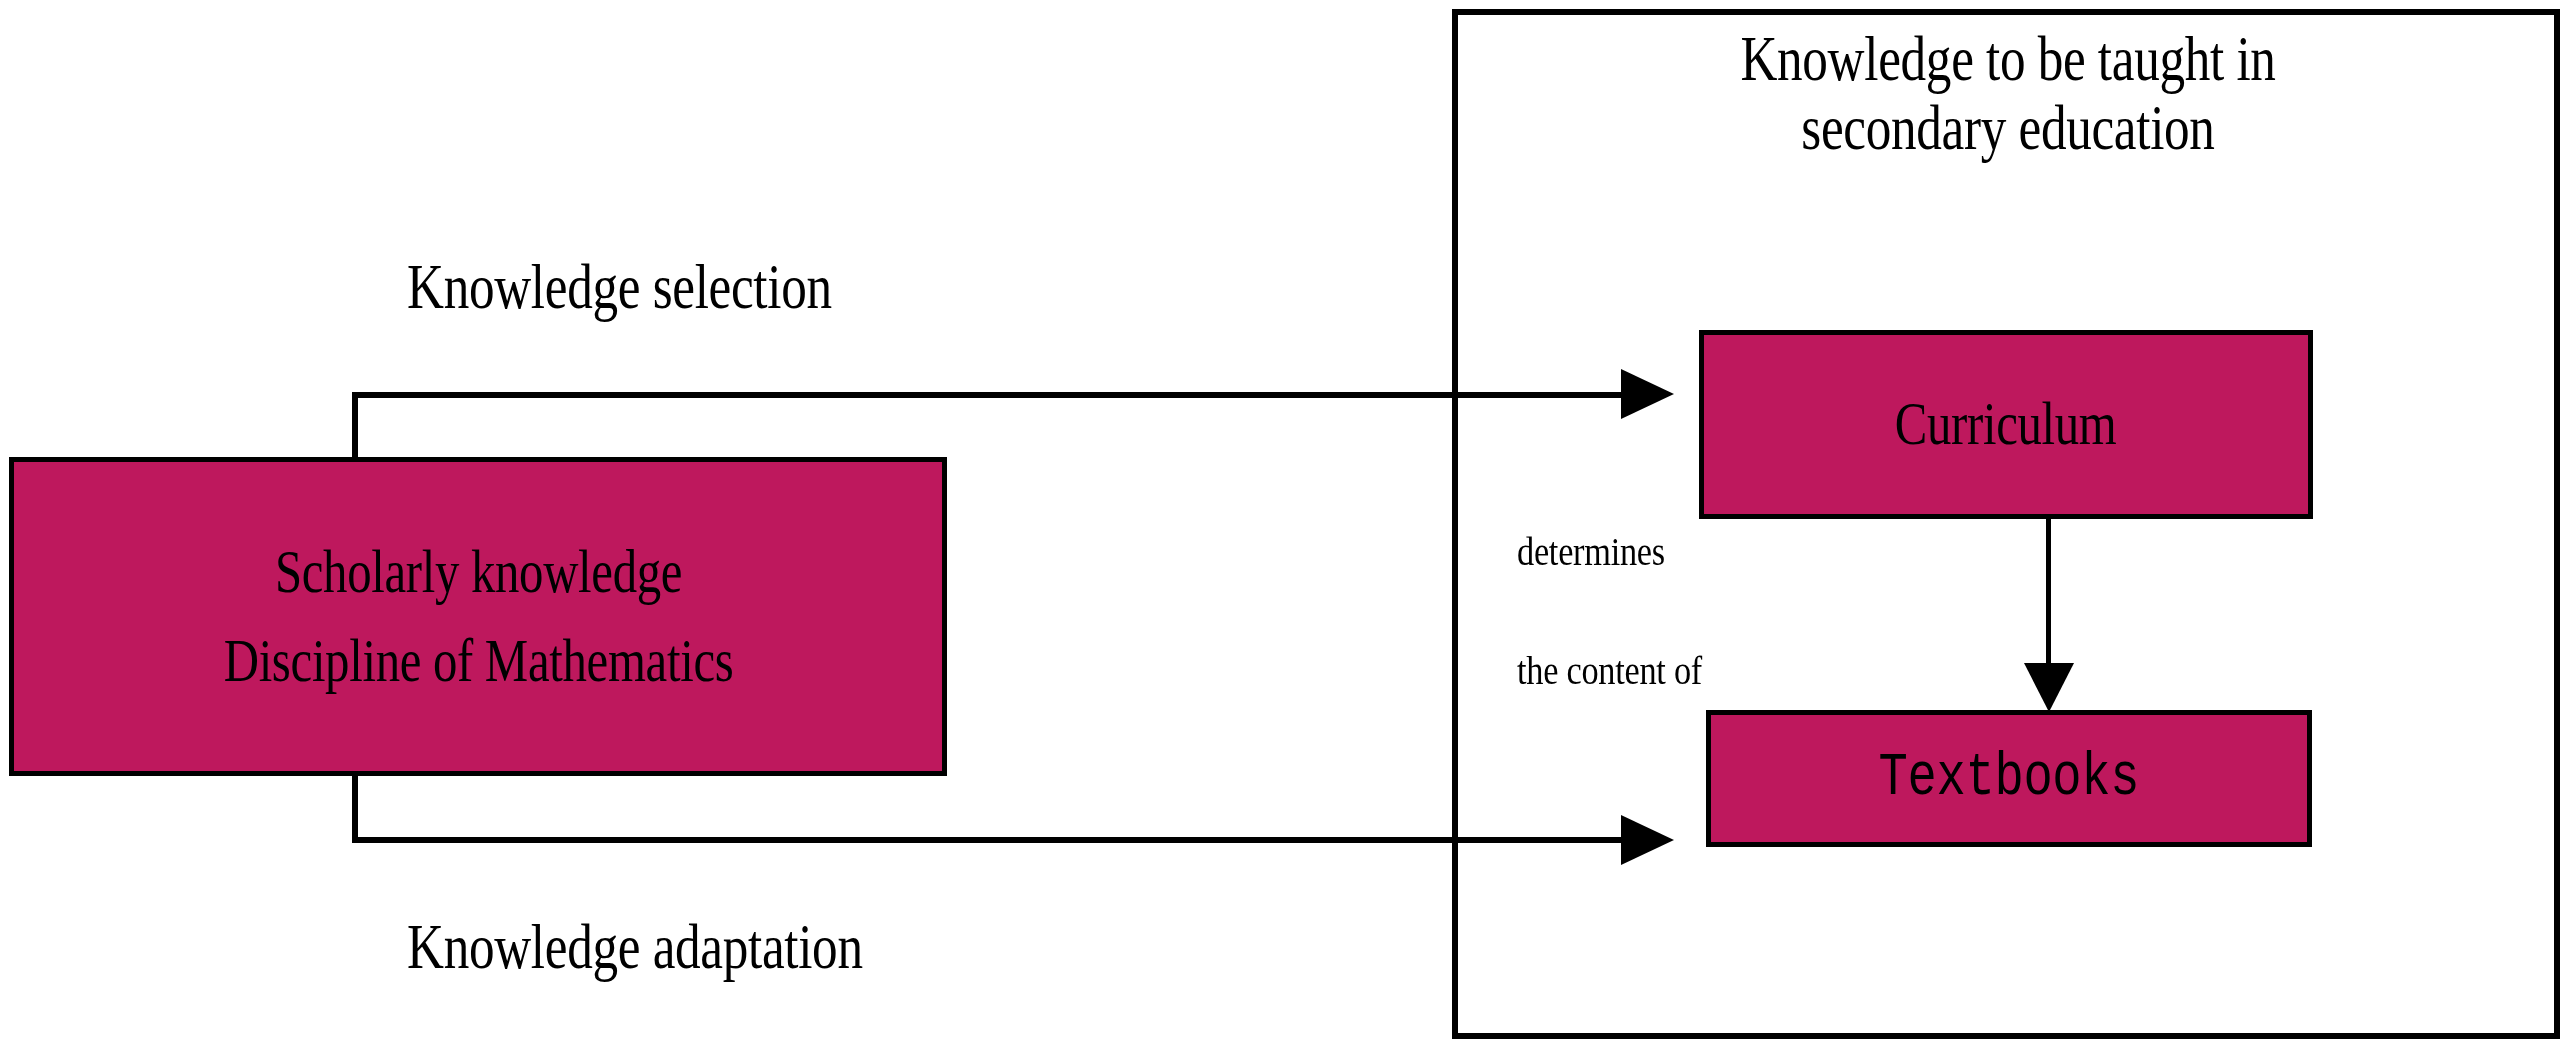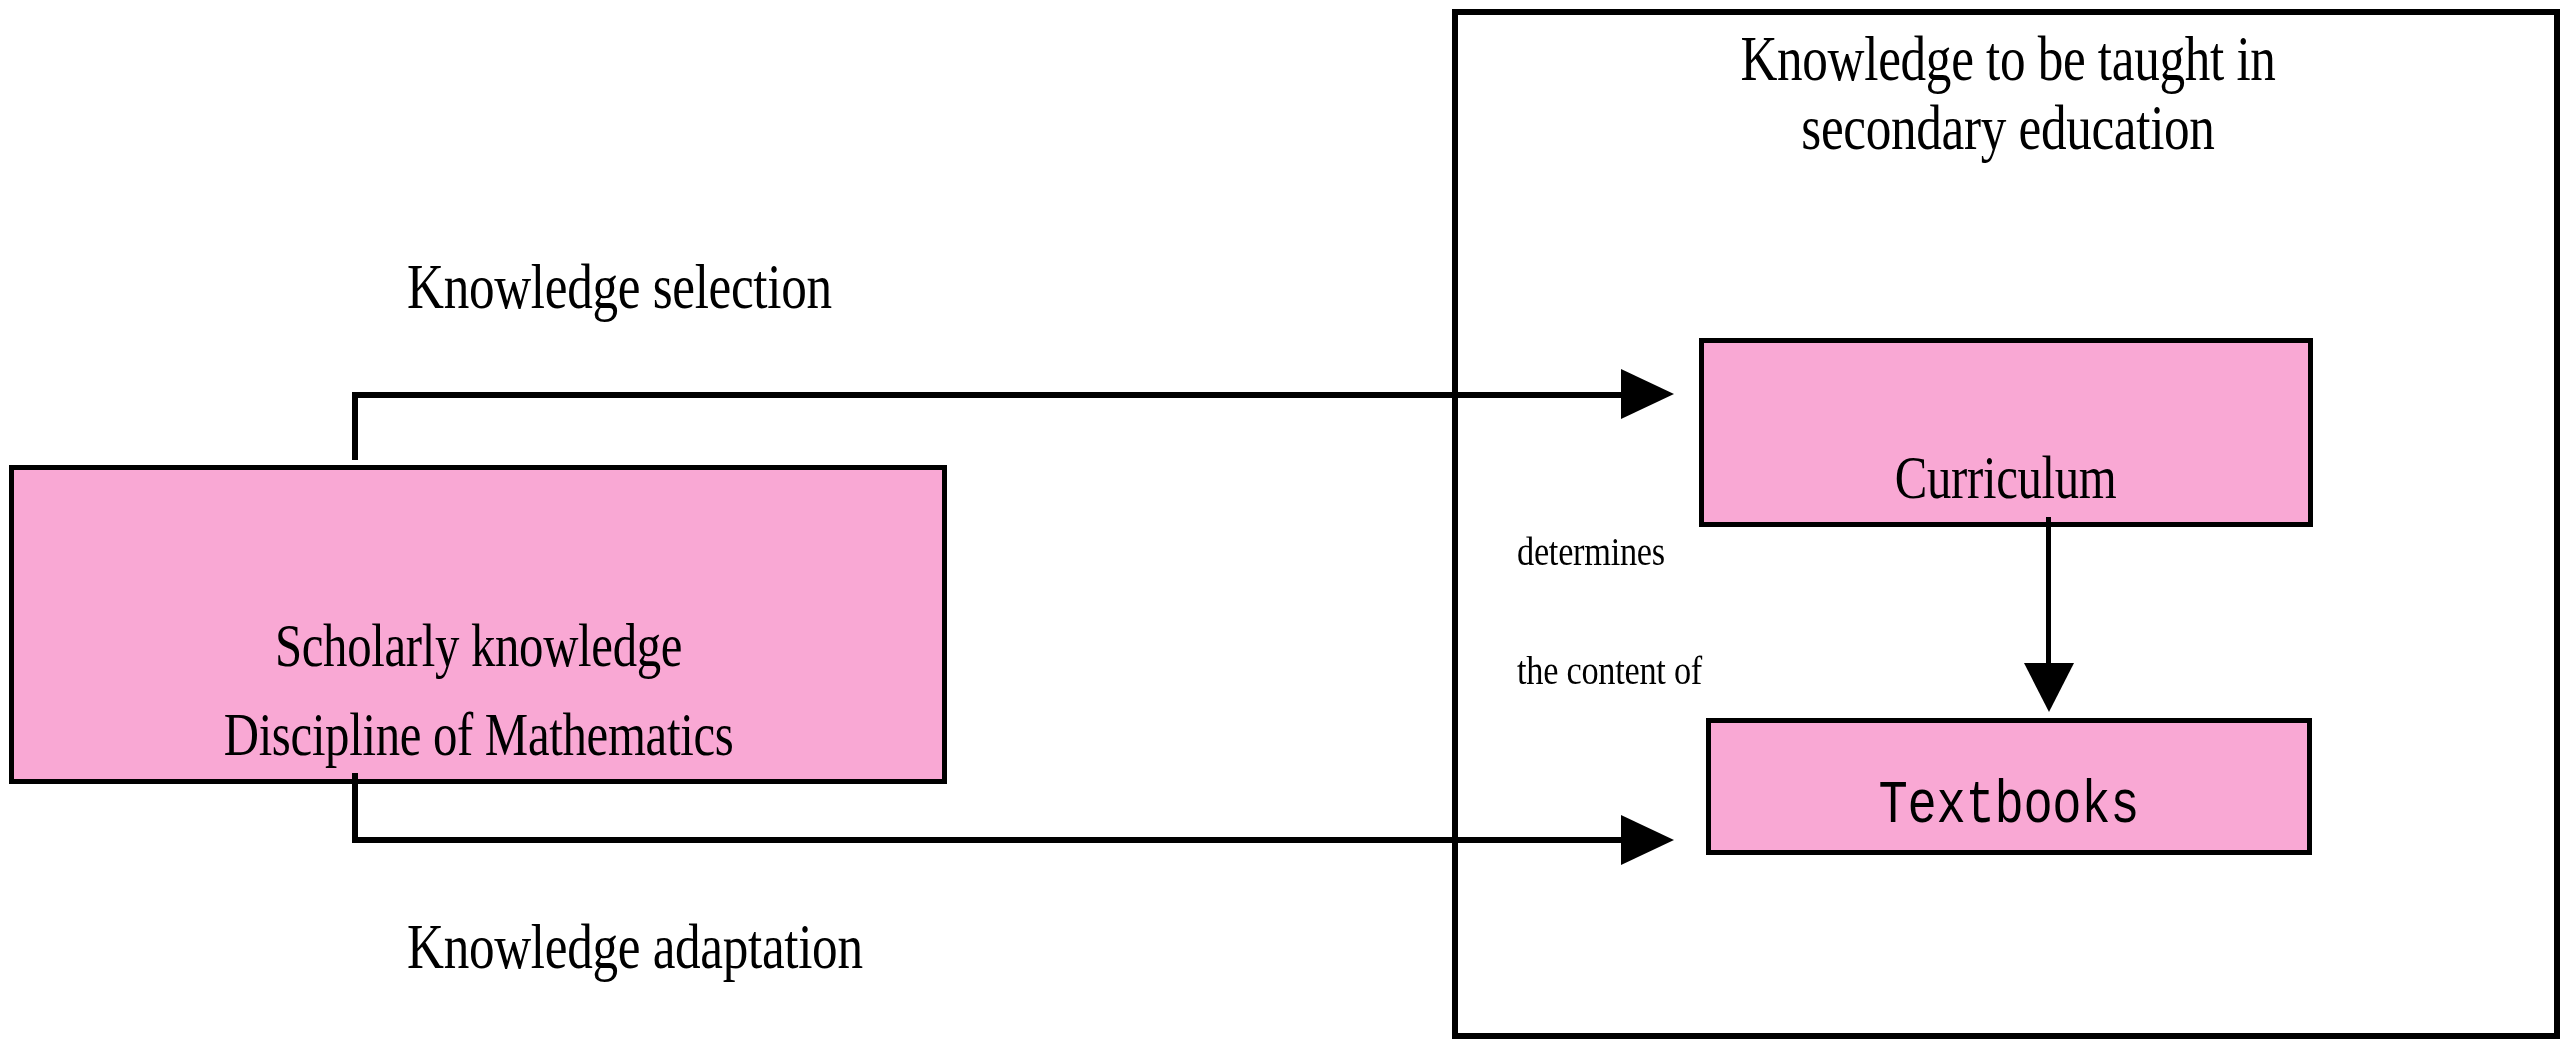--- a/index.html
+++ b/index.html
@@ -42,26 +42,25 @@
     transform: scaleX(0.80);
     transform-origin: center top;
     white-space: pre-line;
   }
 
   
   .node-box {
     position: absolute;
     box-sizing: border-box;
     border: 5.1px solid #000000;
-    background: #f9a8d4;
+    background: #be185d;
     display: flex;
     flex-direction: column;
     align-items: center;
-    justify-content: flex-end;
-    margin-top: 8px;
+    justify-content: center;
   }
   .node-box .node-line {
     font-size: 61px;
     line-height: 1.45;
     letter-spacing: -0.4px;
     transform: scaleX(0.80);
     white-space: nowrap;
   }
 
   .box-scholarly {

